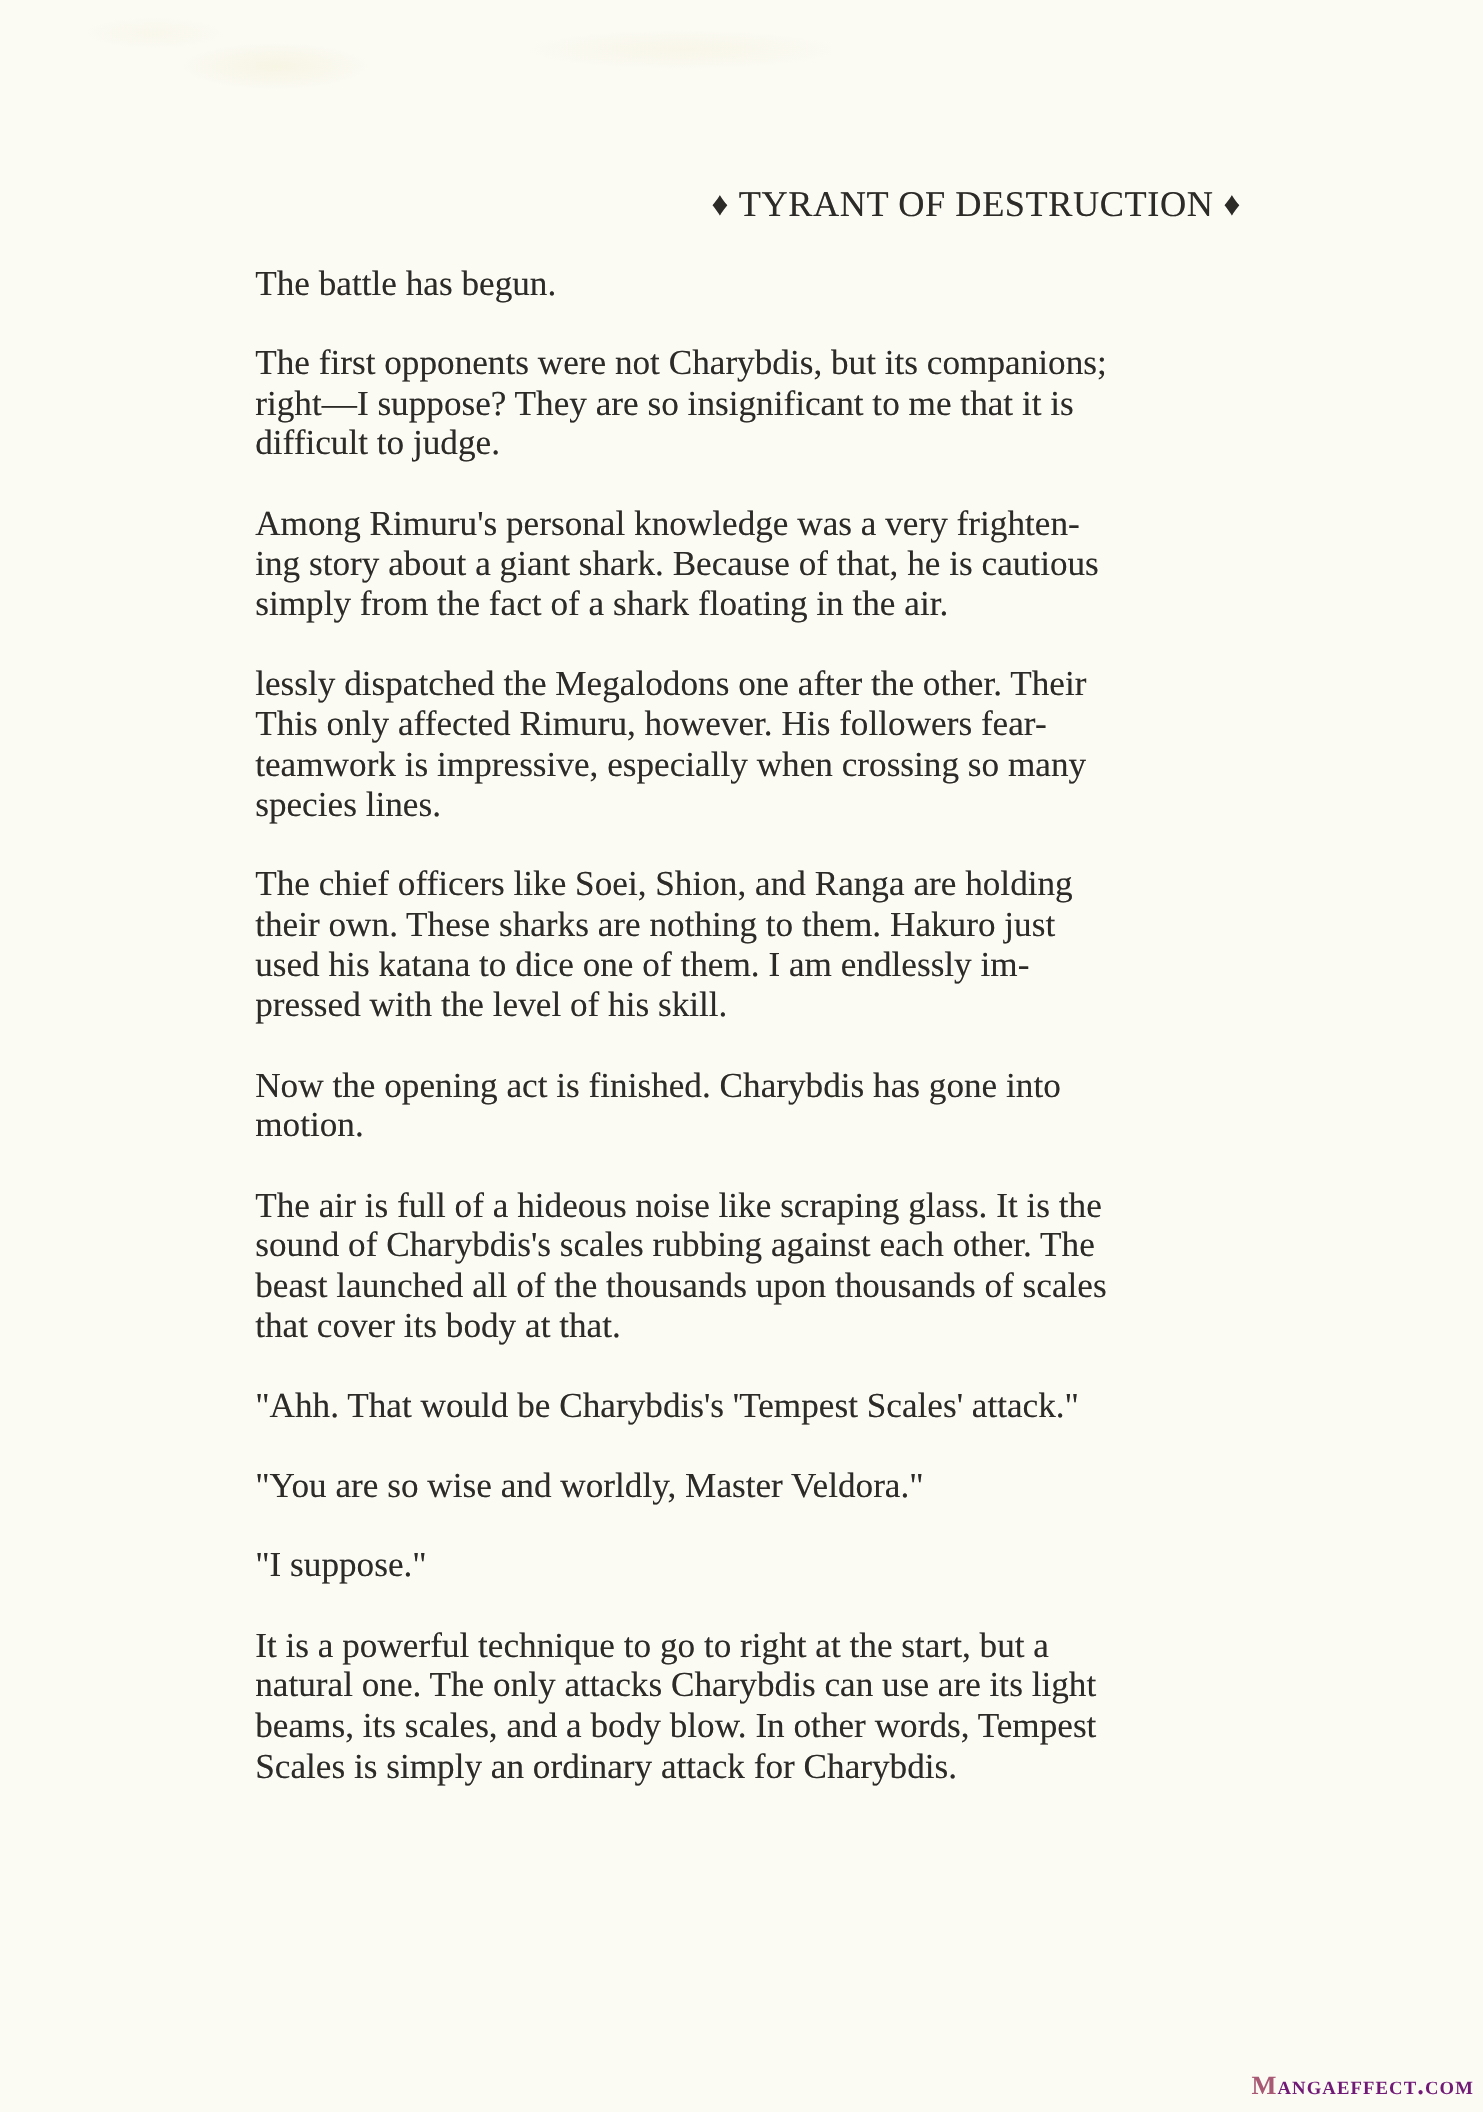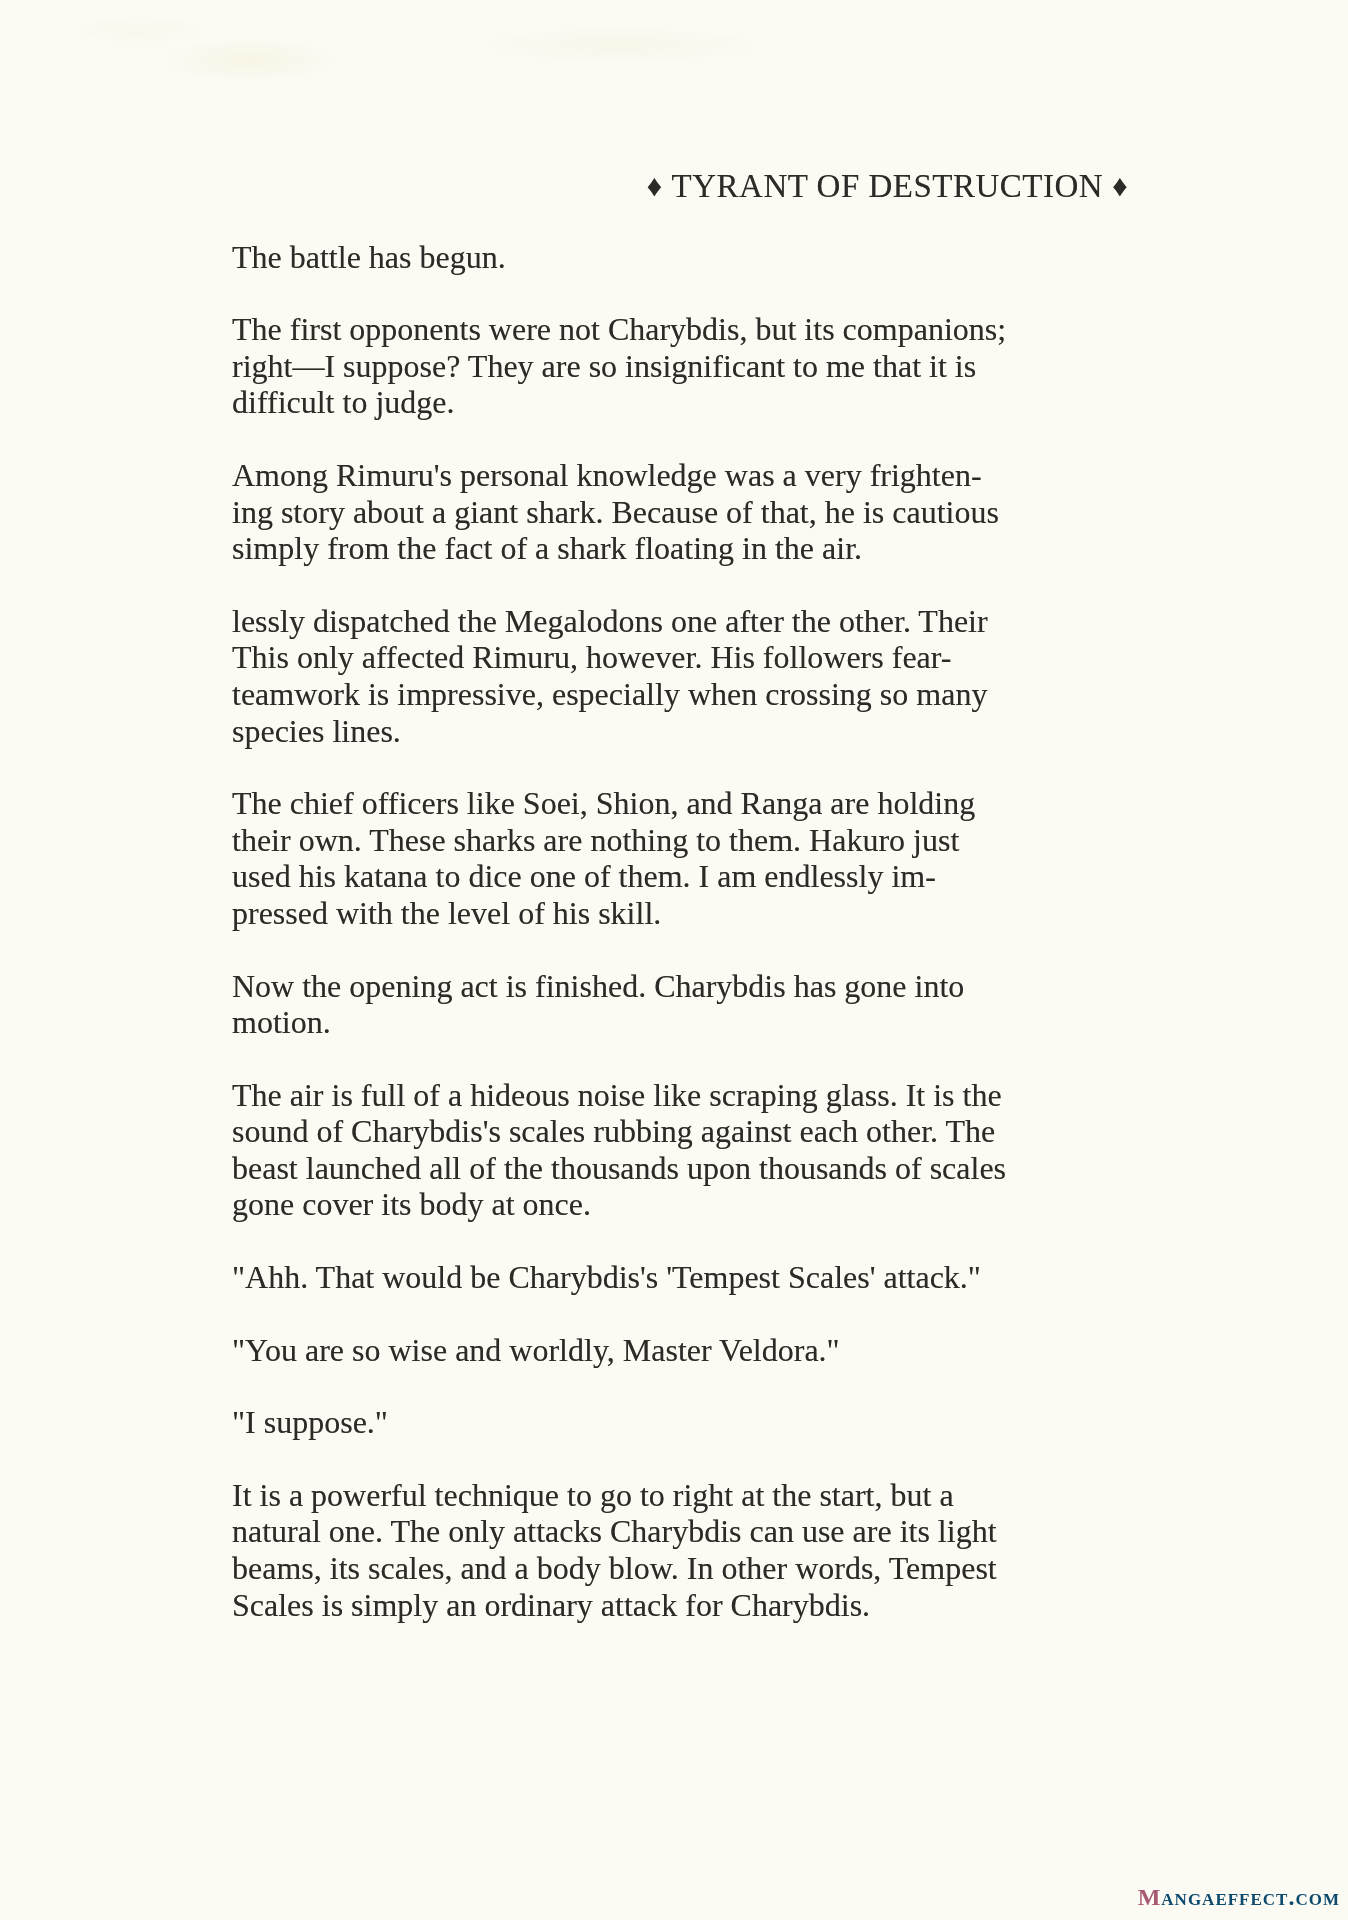--- a/index.html
+++ b/index.html
@@ -107,35 +107,35 @@
         <span class="line">pressed with the level of his skill.</span>
       </p>
       <p class="para">
         <span class="line">Now the opening act is finished. Charybdis has gone into</span>
         <span class="line">motion.</span>
       </p>
       <p class="para">
         <span class="line">The air is full of a hideous noise like scraping glass. It is the</span>
         <span class="line">sound of Charybdis's scales rubbing against each other. The</span>
         <span class="line">beast launched all of the thousands upon thousands of scales</span>
-        <span class="line">gone cover its body at once.</span>
+        <span class="line">that cover its body at that.</span>
       </p>
       <p class="para">
         <span class="line">"Ahh. That would be Charybdis's 'Tempest Scales' attack."</span>
       </p>
       <p class="para">
         <span class="line">"You are so wise and worldly, Master Veldora."</span>
       </p>
       <p class="para">
         <span class="line">"I suppose."</span>
       </p>
       <p class="para">
         <span class="line">It is a powerful technique to go to right at the start, but a</span>
         <span class="line">natural one. The only attacks Charybdis can use are its light</span>
         <span class="line">beams, its scales, and a body blow. In other words, Tempest</span>
         <span class="line">Scales is simply an ordinary attack for Charybdis.</span>
       </p>
     </div>
 </div>
 
 <div class="watermark">
-  <span class="wm-initial" style="color: rgb(168, 90, 116);">M</span><span class="wm-rest" style="color: #0c4a6e;">angaeffect.com</span>
+  <span class="wm-initial" style="color: rgb(168, 90, 116);">M</span><span class="wm-rest" style="color: #701a75;">angaeffect.com</span>
 </div>
 
 </body></html>

